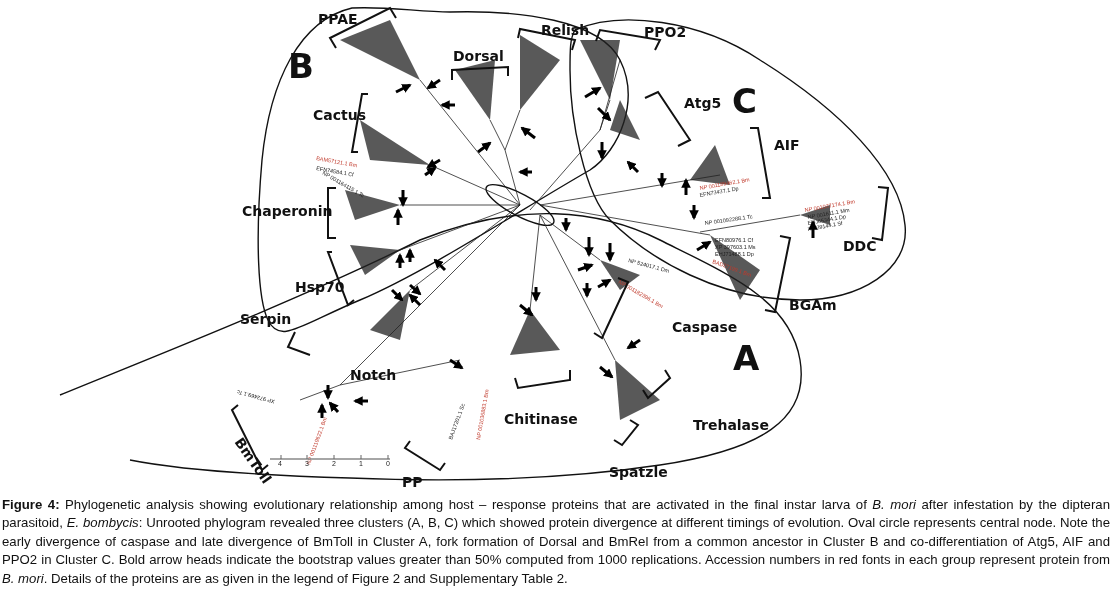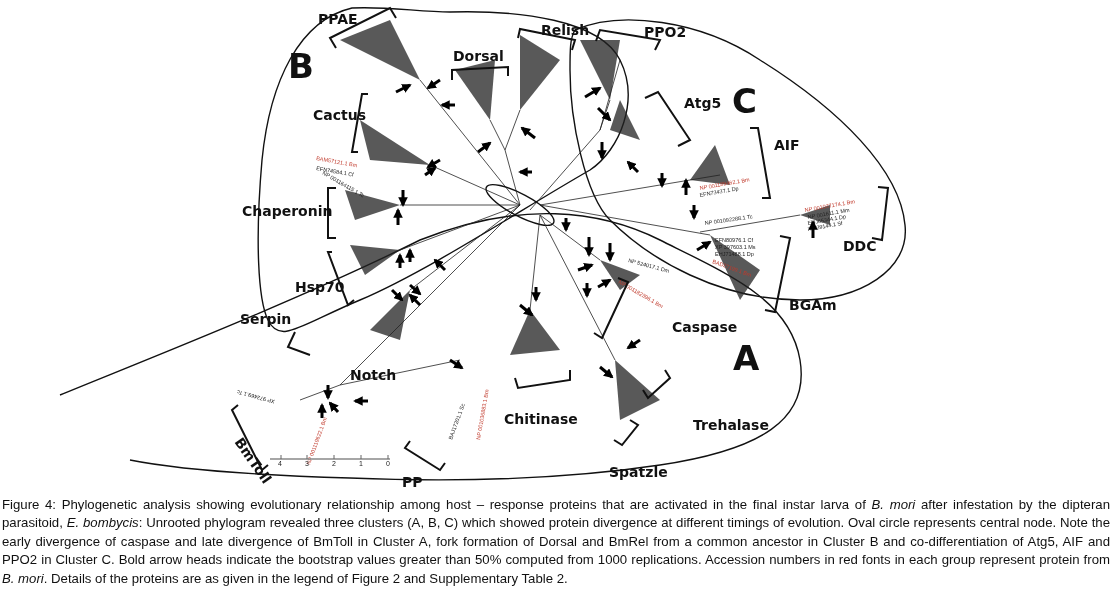--- a/index.html
+++ b/index.html
@@ -5,21 +5,21 @@
   html, body { margin:0; padding:0; background:#ffffff; }
   body { width:1114px; height:614px; position:relative; overflow:hidden; font-family:"Liberation Sans", sans-serif; }
   #figure { position:absolute; left:0; top:0; width:1114px; height:488px; }
   #figure svg { position:absolute; left:0; top:0; }
   .grp-label { font-family:"DejaVu Sans", sans-serif; font-weight:bold; font-size:14px; fill:#111; }
   .cl-label { font-family:"DejaVu Sans", sans-serif; font-weight:bold; font-size:34px; fill:#111; }
   .acc { font-family:"Liberation Sans", sans-serif; font-size:5.5px; fill:#222; }
   .acc.red { fill:#c0392b; }
   .tick-label { font-family:"Liberation Sans", sans-serif; font-size:7px; fill:#222; }
   #caption { position:absolute; left:2px; top:496px; width:1108px; font-size:13.2px; line-height:18.4px; color:#111; text-align:justify; }
-  #caption b { font-weight:normal; }
+  #caption b { font-weight:bold; }
   #caption i { font-style:italic; }
 </style>
 </head>
 <body>
 
 <div id="figure">
 <svg width="1114" height="488" viewBox="0 0 1114 488">
   <defs>
     <marker id="ah" viewBox="0 0 10 10" refX="8" refY="5" markerWidth="3.2" markerHeight="3.2" orient="auto">
       <path d="M0,0 L10,5 L0,10 z" fill="#000"></path>

